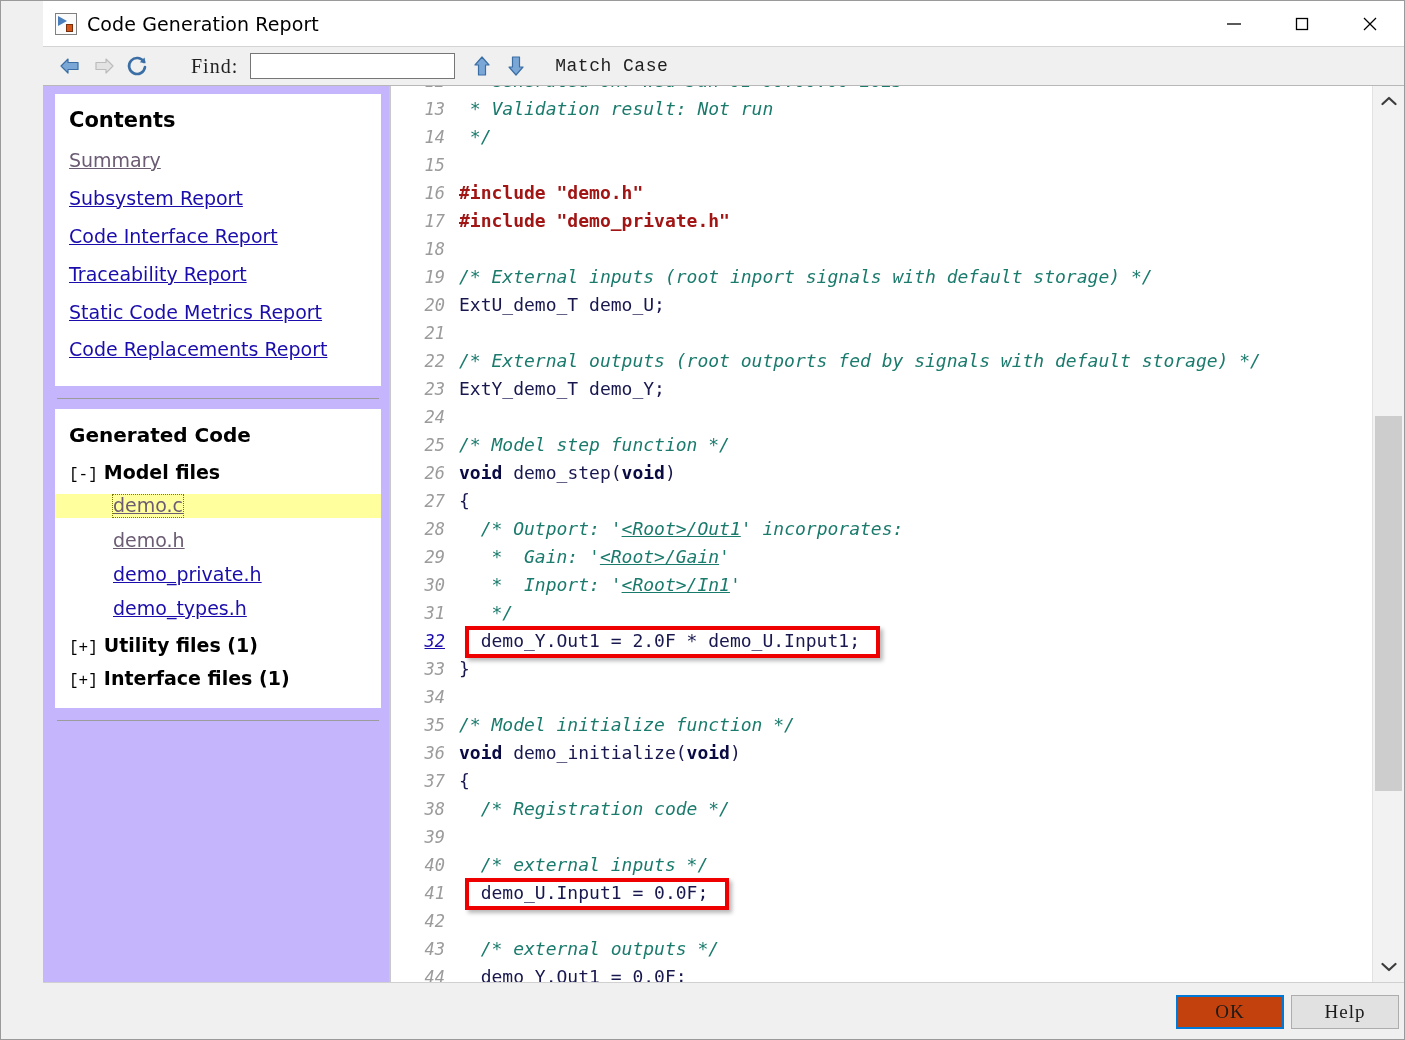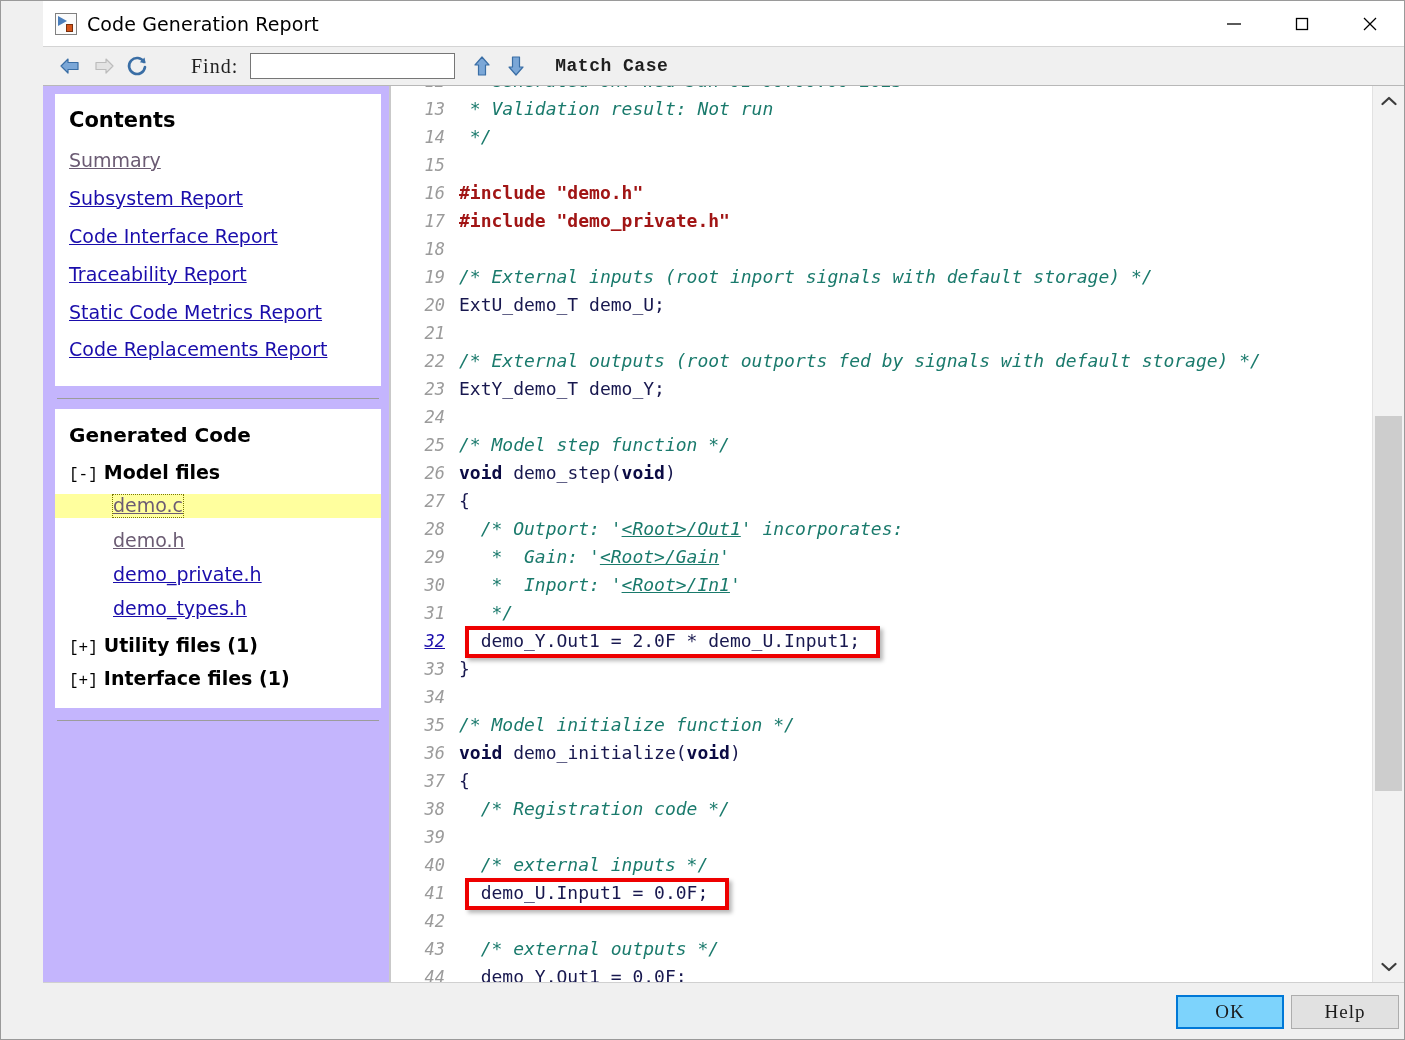--- a/index.html
+++ b/index.html
@@ -124,21 +124,20 @@
     outline: none;
     color: #000;
   }
   .tb-gap { width: 10px; }
   .match-case {
     font-family: "Liberation Mono", monospace;
     font-size: 18px;
     color: #1f1f1f;
     margin-left: 22px;
     letter-spacing: 0.5px;
-    font-weight: bold;
   }
 
   
   .body-split {
     flex: 1 1 auto;
     display: flex;
     min-height: 0;
     background: #ffffff;
     position: relative;
   }
@@ -330,21 +329,21 @@
     letter-spacing: 1px;
     cursor: pointer;
     display: flex;
     align-items: center;
     justify-content: center;
   }
   .btn-ok {
     right: 120px;
     width: 108px;
     border: 2px solid #0078d7;
-    background: #7dd3fc;
+    background: #c2410c;
   }
   .btn-help {
     right: 5px;
     width: 108px;
   }
 </style>
 </head>
 <body>
 
 <div class="window">

